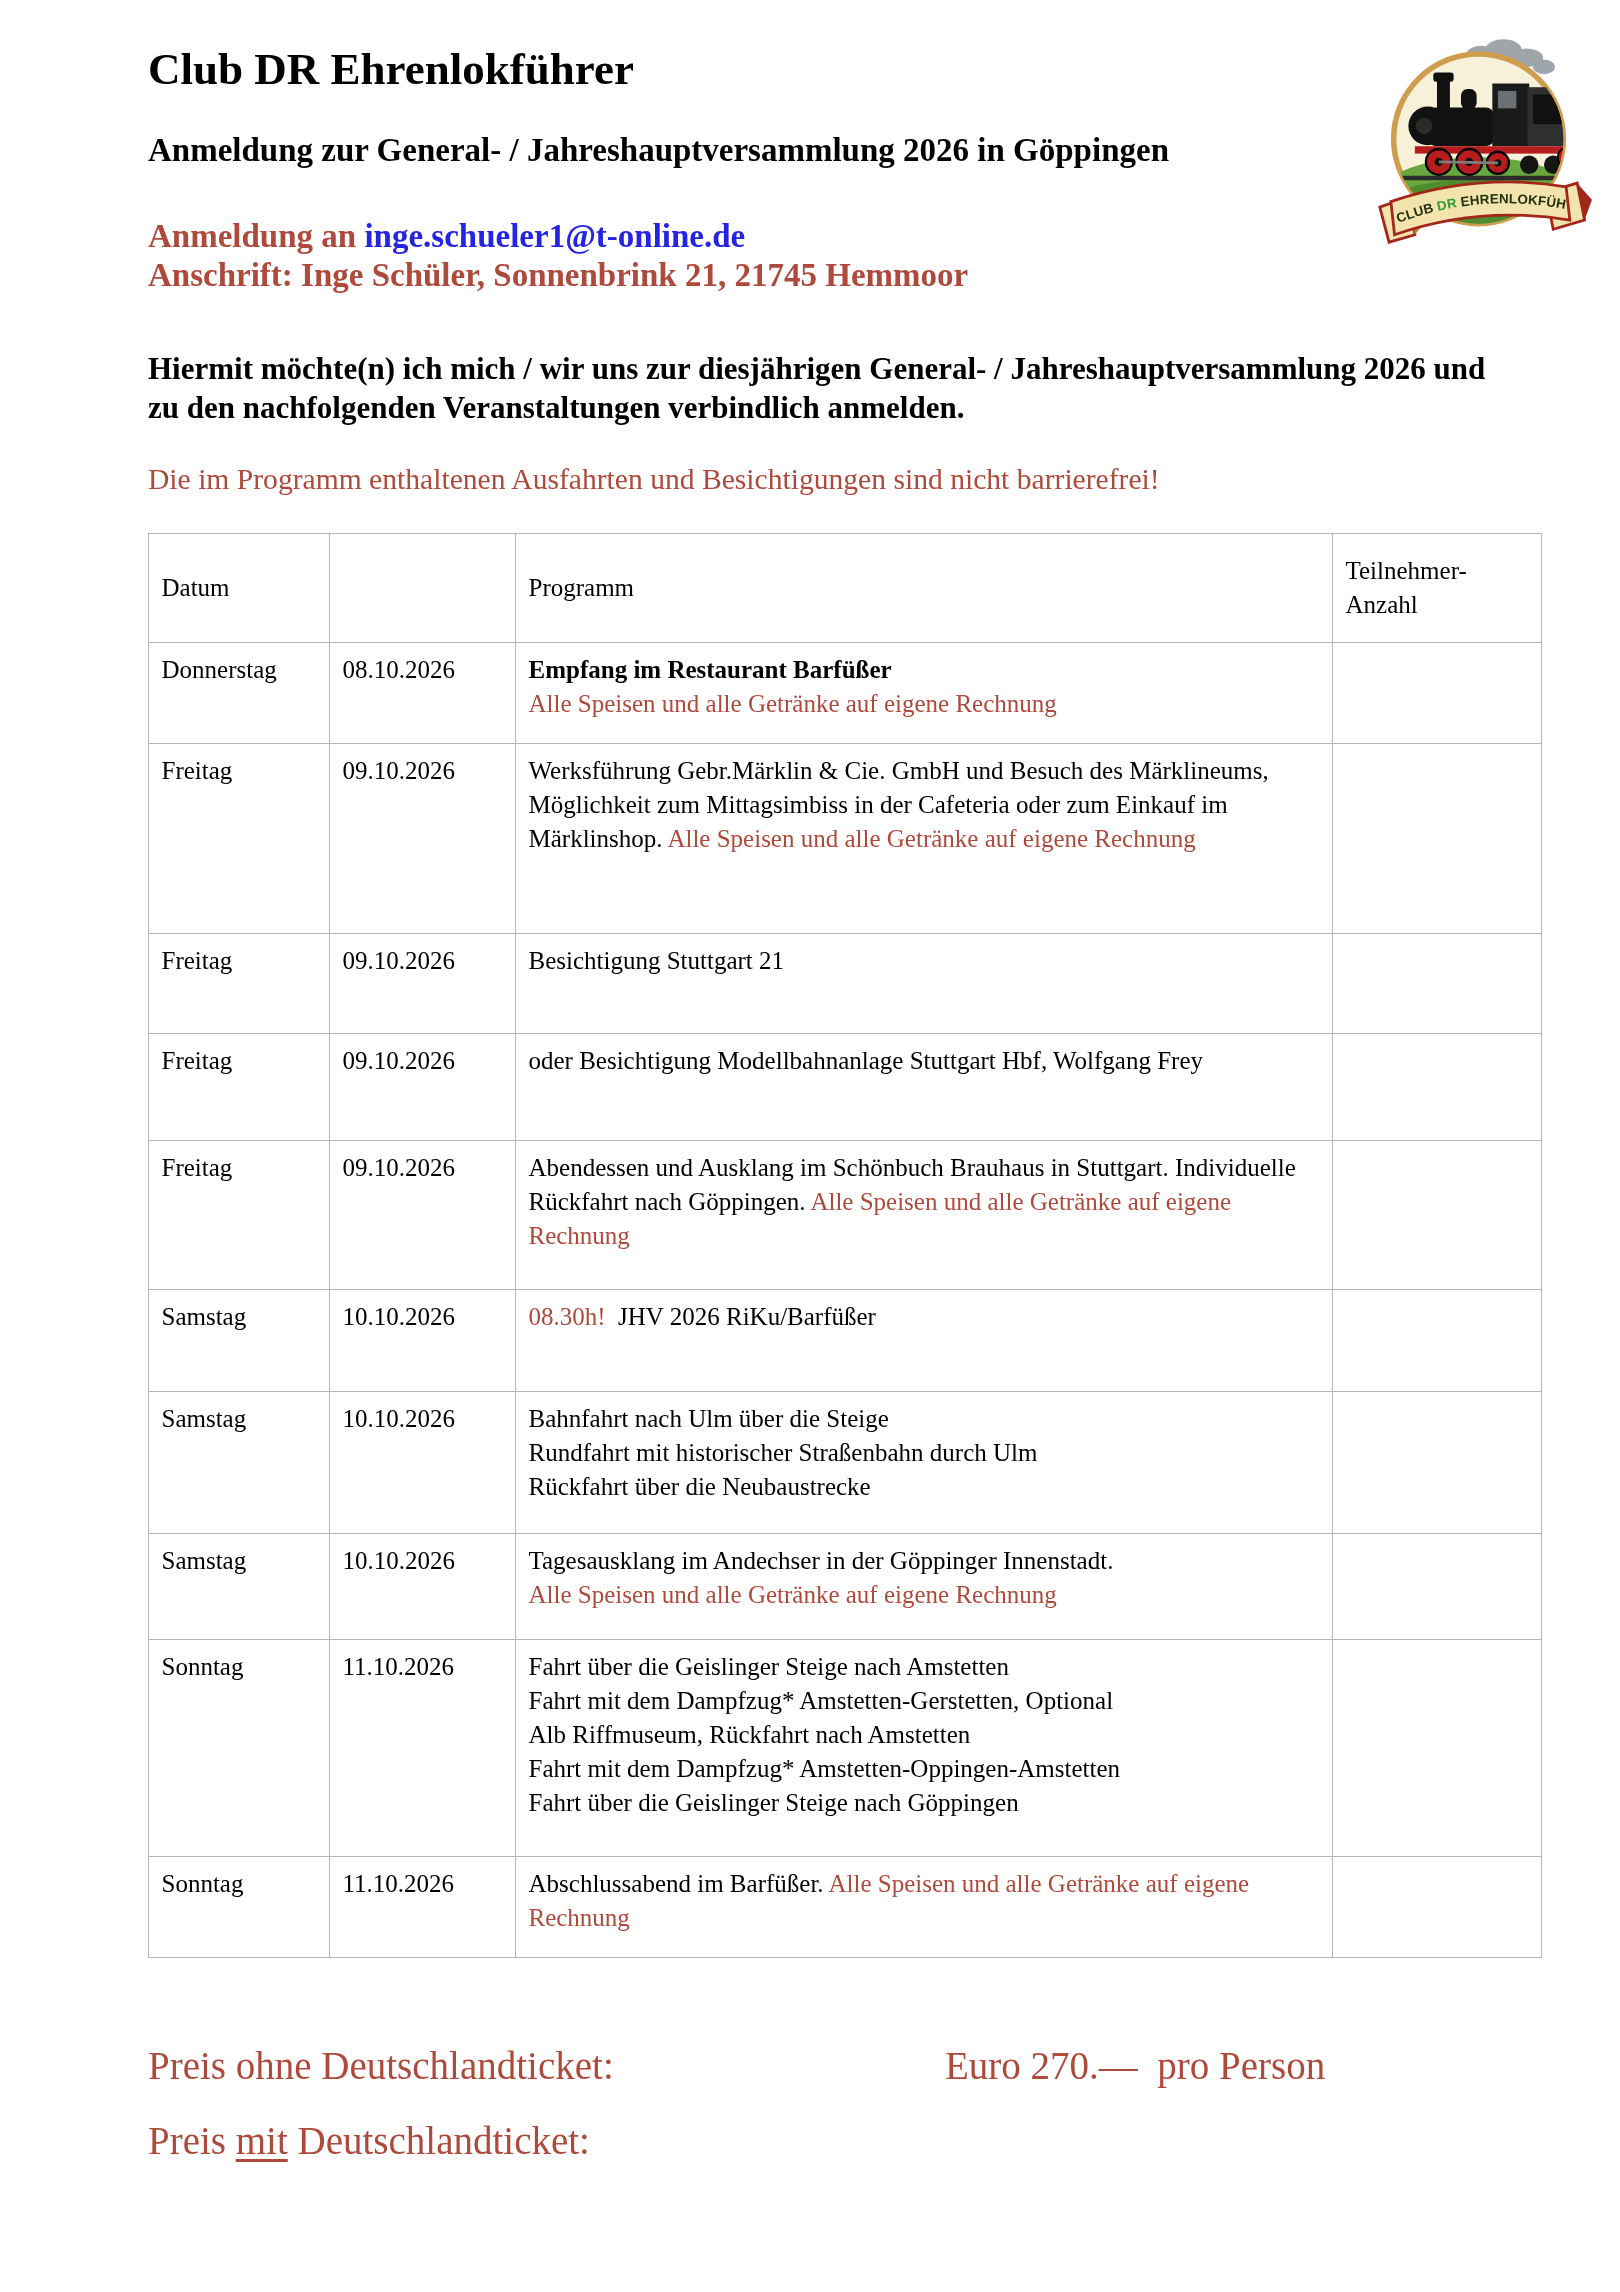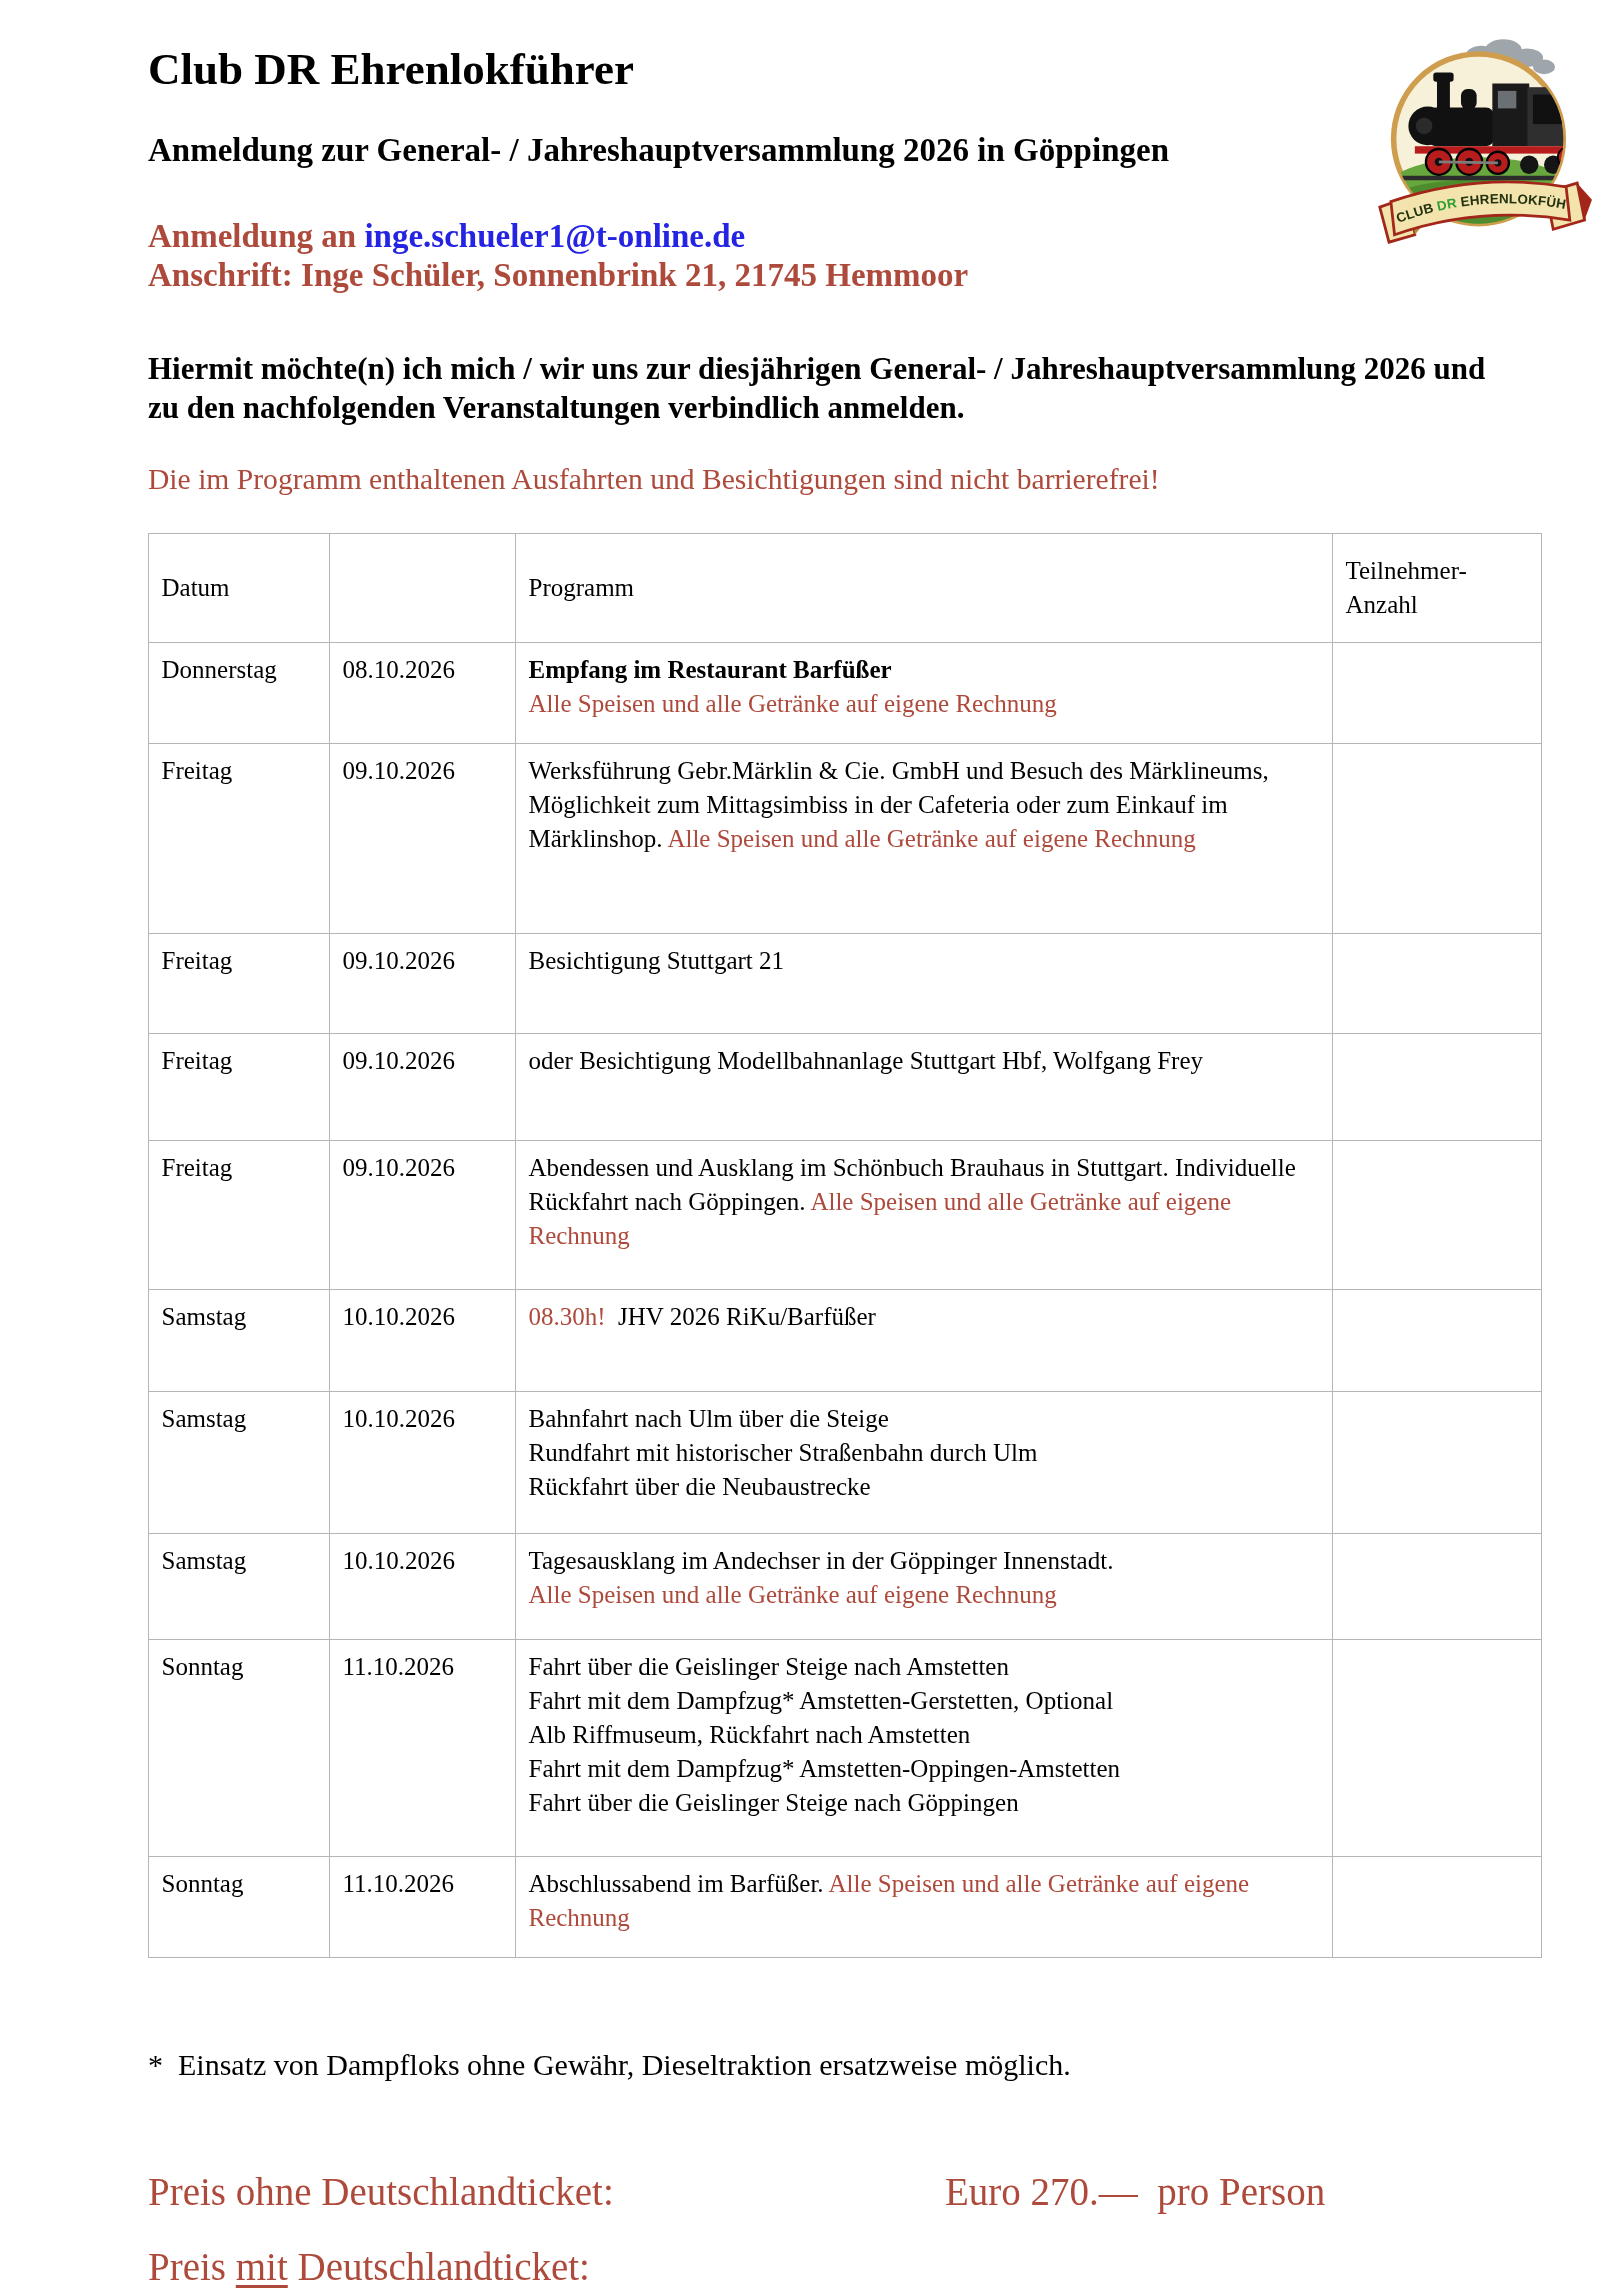--- a/index.html
+++ b/index.html
@@ -152,21 +152,20 @@
         </tr>
         <tr>
           <td class="cell-day">Sonntag</td>
           <td class="cell-date">11.10.2026</td>
           <td class="cell-prog"><span class="seg-black">Abschlussabend im Barfüßer. </span><span class="seg-red">Alle Speisen und alle Getränke auf eigene Rechnung</span></td>
           <td class="cell-part"></td>
         </tr>
       </tbody>
   </table>
 
-  <div class="footnote">*  Einsatz von Dampfloks ohne Gewähr, Dieseltraktion ersatzweise möglich.</div>
 
   <div class="price-row first">
     <div class="price-label"><span>Preis </span><span>ohne</span><span> Deutschlandticket:</span></div>
     <div class="price-value">Euro 270.—  pro Person</div>
   </div>
 
   <div class="price-row second">
     <div class="price-label"><span>Preis </span><span class="u-word">mit</span><span> Deutschlandticket:</span></div>
   </div>
 

